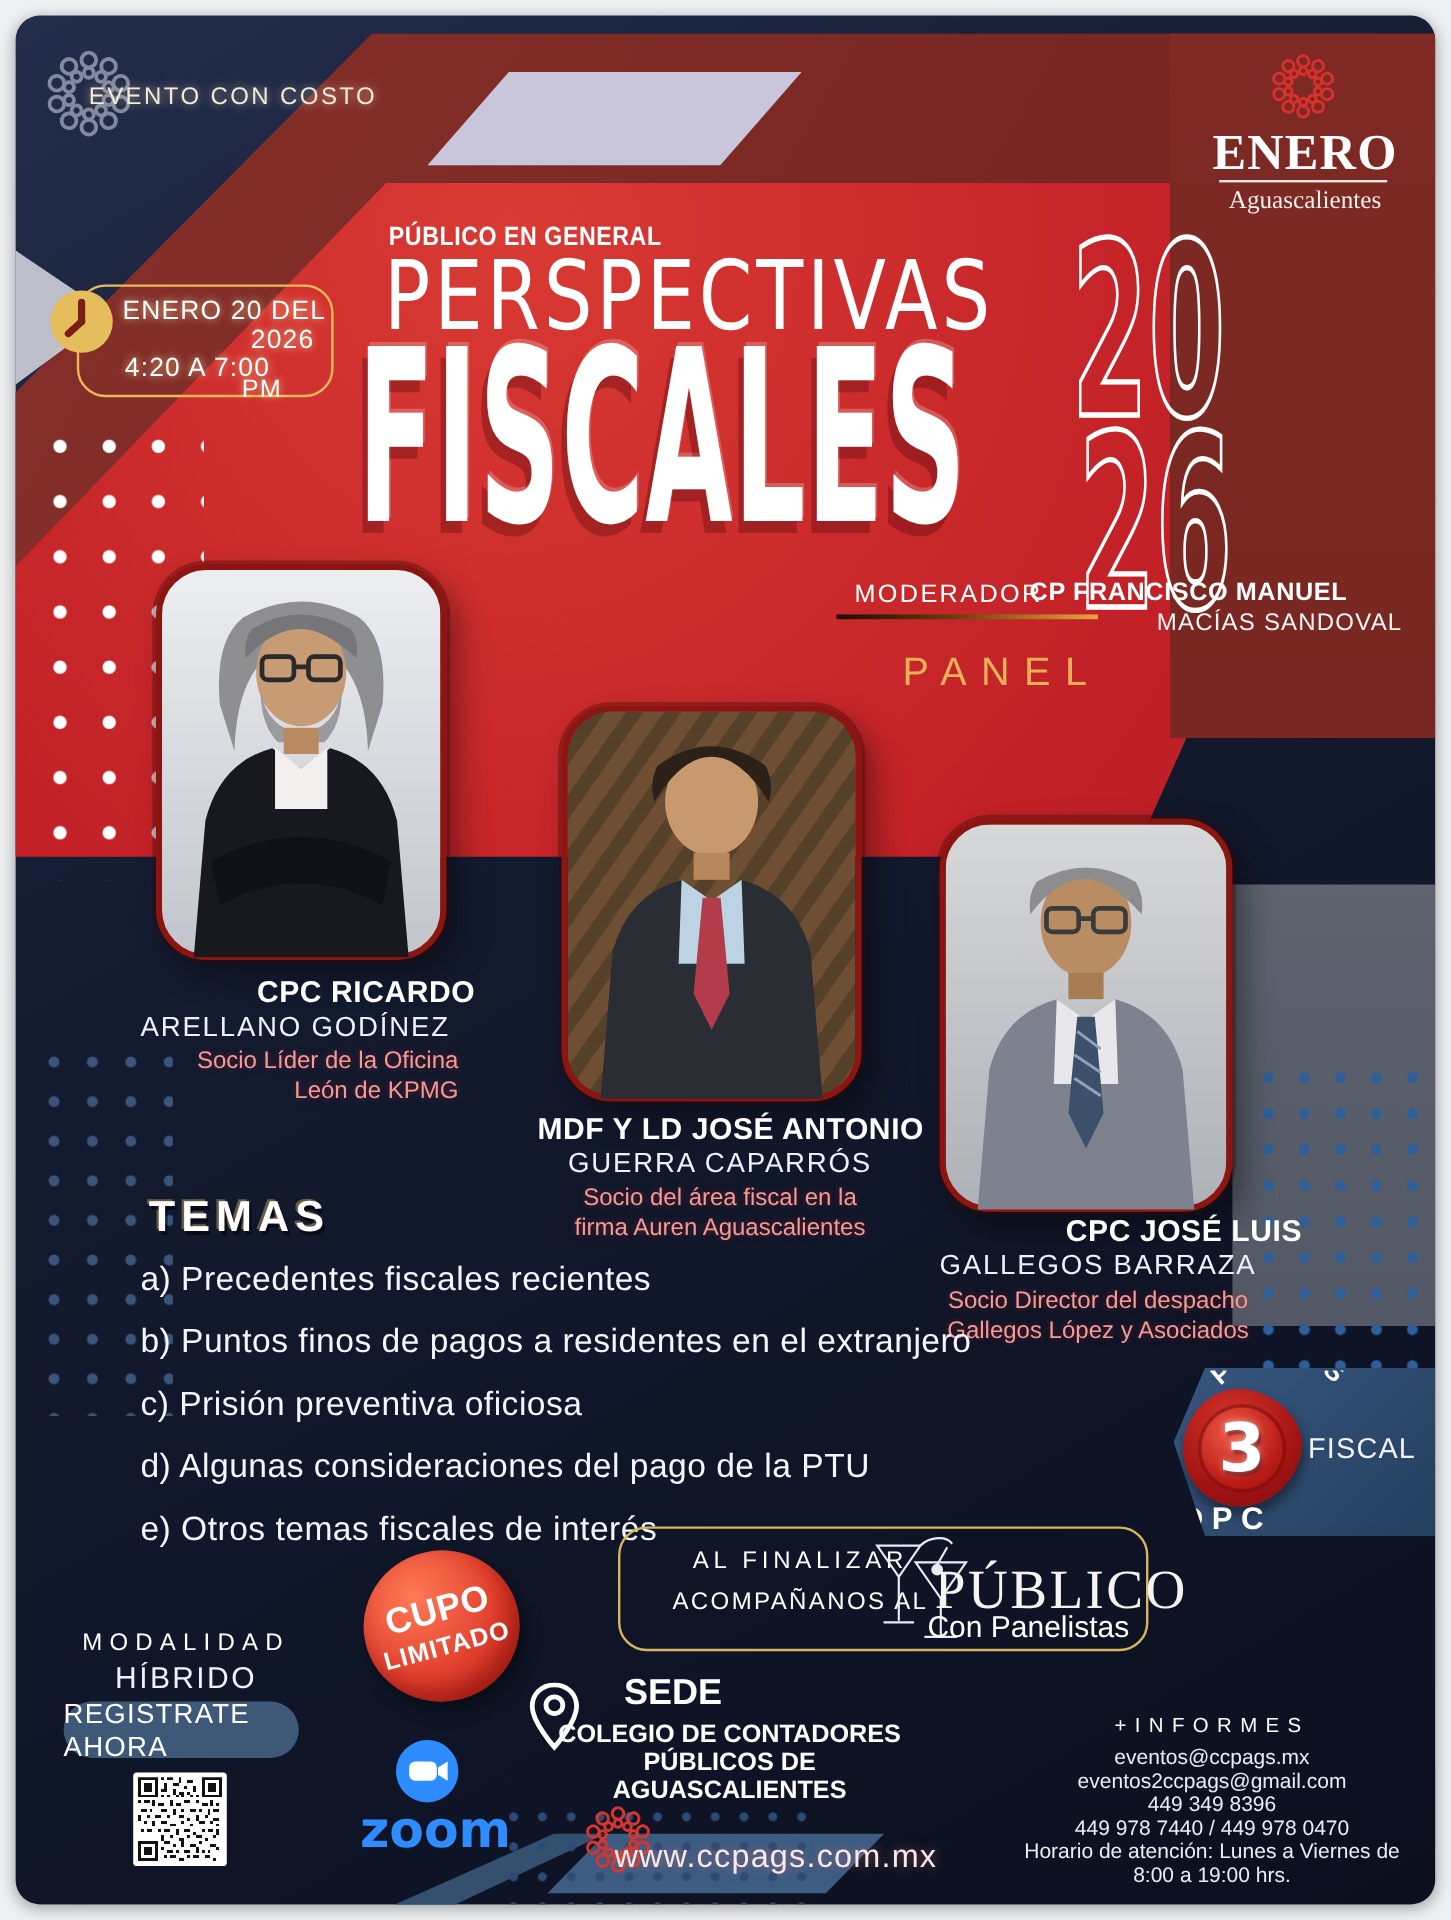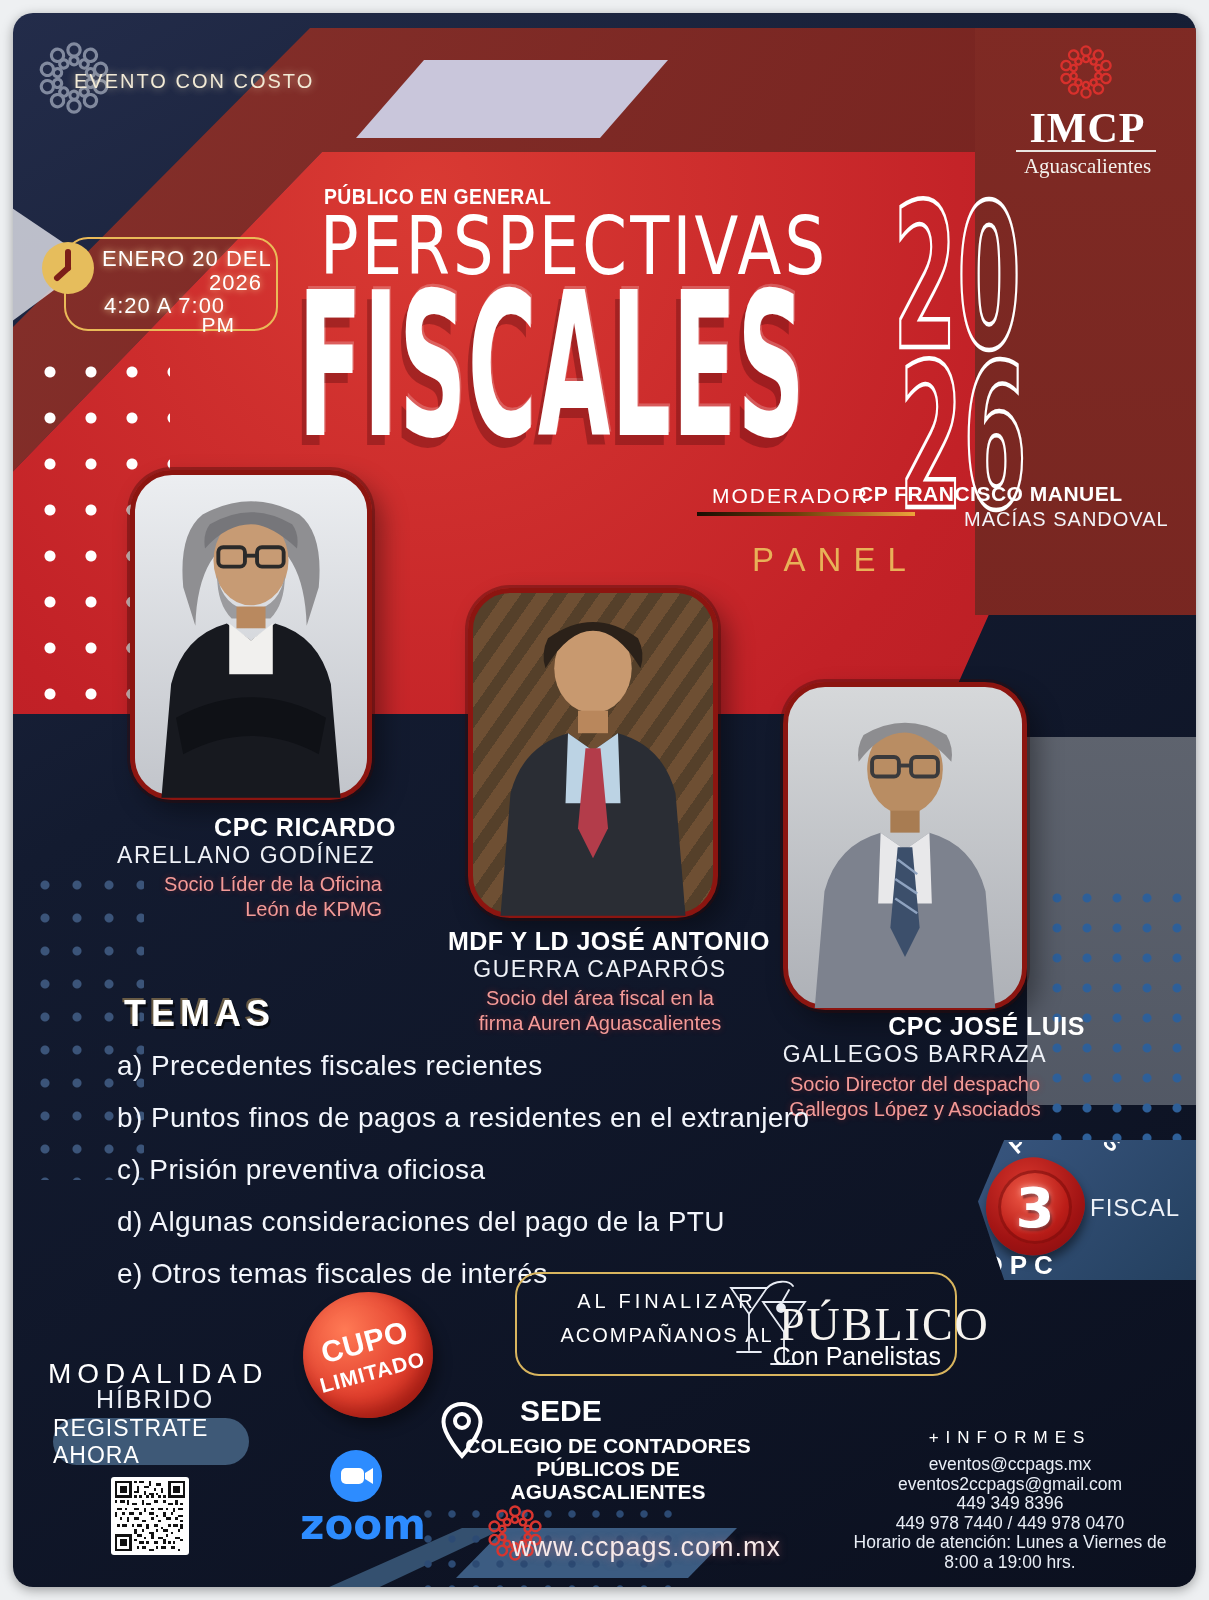--- a/index.html
+++ b/index.html
@@ -121,21 +121,21 @@
   .cupo-l1{font-size:30px;letter-spacing:.5px;} .cupo-l2{font-size:21px;letter-spacing:1px;margin-top:2px;}
   
   .coctel{left:515px;top:1272px;width:438px;height:100px;border:2px solid #d9b55e;border-radius:24px;}
   .coctel-lines{position:absolute;left:36px;top:16px;width:228px;text-align:center;color:#fff;}
   .coctel-l1{font-size:20px;letter-spacing:4px;} .coctel-l2{font-size:20px;letter-spacing:2px;margin-top:11px;}
   .glasses{position:absolute;left:206px;top:2px;width:92px;height:94px;}
   .coctel-title{position:absolute;left:262px;top:24px;font-family:"Liberation Serif",serif;font-size:46px;
     letter-spacing:2px;color:#f6f4f0;}
   .coctel-sub{position:absolute;right:14px;top:68px;font-size:25px;font-weight:300;color:#fff;}
   
-  .modalidad{left:48px;top:1358px;width:214px;font-size:28px;letter-spacing:6px;color:#fff;}
+  .modalidad{left:48px;top:1358px;width:214px;text-align:center;font-size:20px;letter-spacing:6px;color:#fff;}
   .hibrido{left:48px;top:1385px;width:214px;text-align:center;font-size:25px;font-weight:300;letter-spacing:2px;color:#eef1f7;}
   .register{left:53px;top:1418px;width:196px;height:47px;border-radius:26px;background:#3e5977;
     display:flex;align-items:center;justify-content:center;font-size:23px;font-weight:300;letter-spacing:1px;color:#fff;cursor:pointer;}
   .qr{left:111px;top:1477px;width:78px;height:78px;background:#fff;border-radius:3px;padding:4px;box-sizing:border-box;}
   .zoomlogo{left:329px;top:1449px;width:54px;height:54px;}
   .zoomword{left:300px;top:1500px;width:112px;text-align:center;font-family:"DejaVu Sans",sans-serif;
     font-size:42px;font-weight:700;color:#2d8cff;letter-spacing:0;}
   
   .pin{left:441px;top:1402px;width:42px;height:58px;}
   .sede-label{left:520px;top:1394px;width:150px;text-align:left;font-size:30px;font-weight:700;color:#fff;}
@@ -219,21 +219,21 @@
   <div class="dots dots-bottom"></div>
 
   <svg class="abs swirl evento-swirl" viewBox="-30 -30 60 60">
           <use href="#swirlsym"></use>
         </svg>
   <div class="abs evento">EVENTO CON COSTO</div>
 
   <svg class="abs swirl imcp-swirl" viewBox="-30 -30 60 60">
           <use href="#swirlsym"></use>
         </svg>
-  <div class="abs imcp-name">IMCP</div>
+  <div class="abs imcp-name">ENERO</div>
   <div class="abs imcp-rule"></div>
   <div class="abs imcp-chapter">Aguascalientes</div>
 
   <div class="abs when"></div>
   <svg class="abs when-clock" viewBox="0 0 56 56">
     <circle cx="28" cy="28" r="26" fill="#e6bd5c"></circle>
     <g stroke="#7c1e18" stroke-width="6" stroke-linecap="round">
       <path d="M28,28 L28,12"></path>
             <path d="M28,28 L17,38"></path>
     </g>

